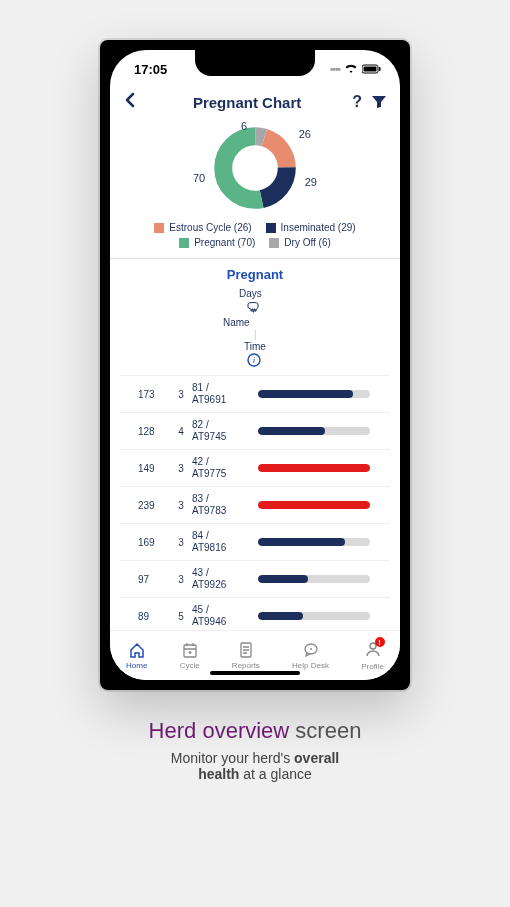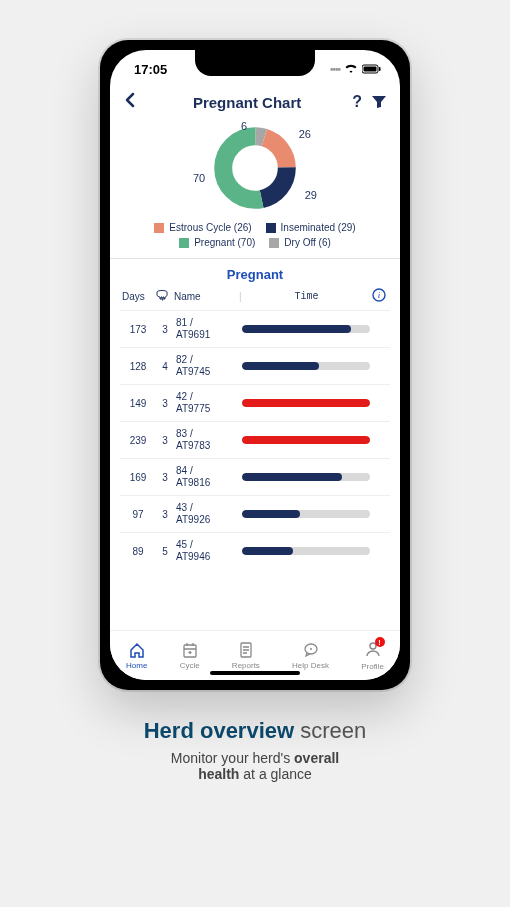--- a/index.html
+++ b/index.html
@@ -5,21 +5,21 @@
   * { box-sizing: border-box; margin: 0; padding: 0; }
   body {
     width: 510px; height: 907px;
     background: #f0f0f0;
     font-family: -apple-system, BlinkMacSystemFont, "Segoe UI", Arial, sans-serif;
     display: flex; flex-direction: column; align-items: center;
     padding-top: 40px;
   }
   .phone {
     width: 310px; height: 650px;
-    background: #000; border-radius: 28px;
+    background: #000; border-radius: 8px;
     padding: 10px; position: relative;
     box-shadow: 0 20px 50px rgba(0,0,0,0.2), 0 0 0 2px rgba(200,200,200,0.6);
   }
   .notch {
     position: absolute; top: 10px; left: 50%; transform: translateX(-50%);
     width: 120px; height: 26px; background: #000;
     border-bottom-left-radius: 16px; border-bottom-right-radius: 16px;
     z-index: 50;
   }
   .screen {
@@ -43,42 +43,42 @@
   .content { flex:1; overflow:hidden; padding:0 10px; display:flex; flex-direction:column; }
   .donut-wrap { display:flex; justify-content:center; padding:6px 0 0 0;}
   .donut { position:relative; width:120px; height:90px;}
   .donut svg { position:absolute; left:18px; top:2px;}
   .donut-label { position:absolute; font-size:11px; color:#1c2e5b; font-weight:500;}
   .legend { display:flex; flex-wrap:wrap; justify-content:center; gap:4px 14px; font-size:10px; color:#1c2e5b; padding:8px 0 10px 0;}
   .legend-item { display:flex; align-items:flex-end; gap:5px; white-space:nowrap;}
   .sw { width:10px; height:10px;}
   .divider { border:none; border-top:1px solid #e0e0e0; margin:0 -10px;}
   .section-title { text-align:center; font-weight:700; color:#1e4db7; font-size:13px; padding:8px 0 6px 0;}
-  .table-header { display:flex; align-items:center; font-size:10px; color:#1c2e5b; padding:0 2px 6px 2px; gap:1px;}
-  .th-days{width:32px;} .th-udder{width:18px;} .th-name{width:64px;} .th-sep{width:2px;color:#ccc;} .th-time{flex:1;text-align:center;font-family:Liberation Mono, monospace;} .th-info{width:16px;}
+  .table-header { display:flex; align-items:center; font-size:10px; color:#1c2e5b; padding:0 2px 6px 2px; gap:1px;flex-direction:column;}
+  .th-days{width:32px;} .th-udder{width:18px;} .th-name{width:64px;} .th-sep{width:2px;color:#ccc;} .th-time{flex:1;text-align:center;} .th-info{width:16px;}
   .row { display:flex; align-items:center; font-size:10px; color:#1c2e5b; padding:6px 2px; border-top:1px solid #eee; gap:2px;}
-  .c-days{width:32px;text-align:center;} .c-cnt{width:18px;text-align:center;}
+  .c-days{width:32px;text-align:left;margin-left:16px;} .c-cnt{width:18px;text-align:center;}
   .c-name{width:64px; line-height:1.2;}
   .c-bar{flex:1; height:8px; background:#d9d9d9; border-radius:4px; position:relative; overflow:hidden;}
   .c-bar .fill{position:absolute; left:0; top:0; bottom:0; border-radius:4px;}
   .c-info{width:16px;}
   .rows{ flex:1; overflow:hidden;}
   .navbar {
     height:50px; display:flex; justify-content:space-around; align-items:center;
     border-top:1px solid #eee; background:#fff;
   }
   .nav-item { display:flex; flex-direction:column; align-items:center; gap:2px; font-size:8px; color:#888;}
   .nav-item.active { color:#1e4db7;}
   .nav-item svg{width:18px;height:18px;}
   .home-ind { position:absolute; bottom:5px; left:50%; transform:translateX(-50%); width:90px; height:4px; background:#000; border-radius:4px;}
   .badge-dot{position:relative;}
   .badge-dot::after{content:"!";position:absolute;top:-3px;right:-3px;width:10px;height:10px;background:#e11;border-radius:50%;color:#fff;font-size:7px;display:flex;align-items:center;justify-content:center;font-weight:700;}
   .caption { text-align:center; margin-top:28px;}
   .caption h2 { font-size:22px; color:#555; font-weight:400;}
-  .caption h2 .accent{ color:#0c4a6e; font-weight:700;}
+  .caption h2 .accent{ color:#701a75; font-weight:400;}
   .caption p { font-size:14px; color:#444; margin-top:6px;}
   .caption p b, .caption h2 b{font-weight:700;}
 </style>
 </head>
 <body>
 
 <div class="phone">
   <div class="notch"></div>
   <div class="screen">
 
@@ -116,21 +116,21 @@
       <div class="donut-wrap">
         <div class="donut">
           <svg width="84" height="84" viewBox="0 0 42 42">
             <circle cx="21" cy="21" r="15.9" fill="none" stroke="#a7a7a7" stroke-width="9" stroke-dasharray="4.58 95.42" stroke-dashoffset="25"></circle>
             <circle cx="21" cy="21" r="15.9" fill="none" stroke="#e98b6f" stroke-width="9" stroke-dasharray="19.85 80.15" stroke-dashoffset="20.42"></circle>
             <circle cx="21" cy="21" r="15.9" fill="none" stroke="#1c2e5b" stroke-width="9" stroke-dasharray="22.14 77.86" stroke-dashoffset="0.57"></circle>
             <circle cx="21" cy="21" r="15.9" fill="none" stroke="#5bb487" stroke-width="9" stroke-dasharray="53.44 46.56" stroke-dashoffset="78.43"></circle>
           </svg>
           <span class="donut-label" style="top:-4px;left:46px">6</span>
           <span class="donut-label" style="top:4px;right:4px">26</span>
-          <span class="donut-label" style="bottom:13px;right:-2px">29</span>
+          <span class="donut-label" style="bottom:26px;right:-2px">29</span>
           <span class="donut-label" style="bottom:30px;left:-2px">70</span>
         </div>
       </div>
 
       <div class="legend" id="legend">
           <div class="legend-item">
             <span class="sw" style="background:#e98b6f"></span>
             <span>Estrous Cycle (26)</span>
           </div>
           <div class="legend-item">

